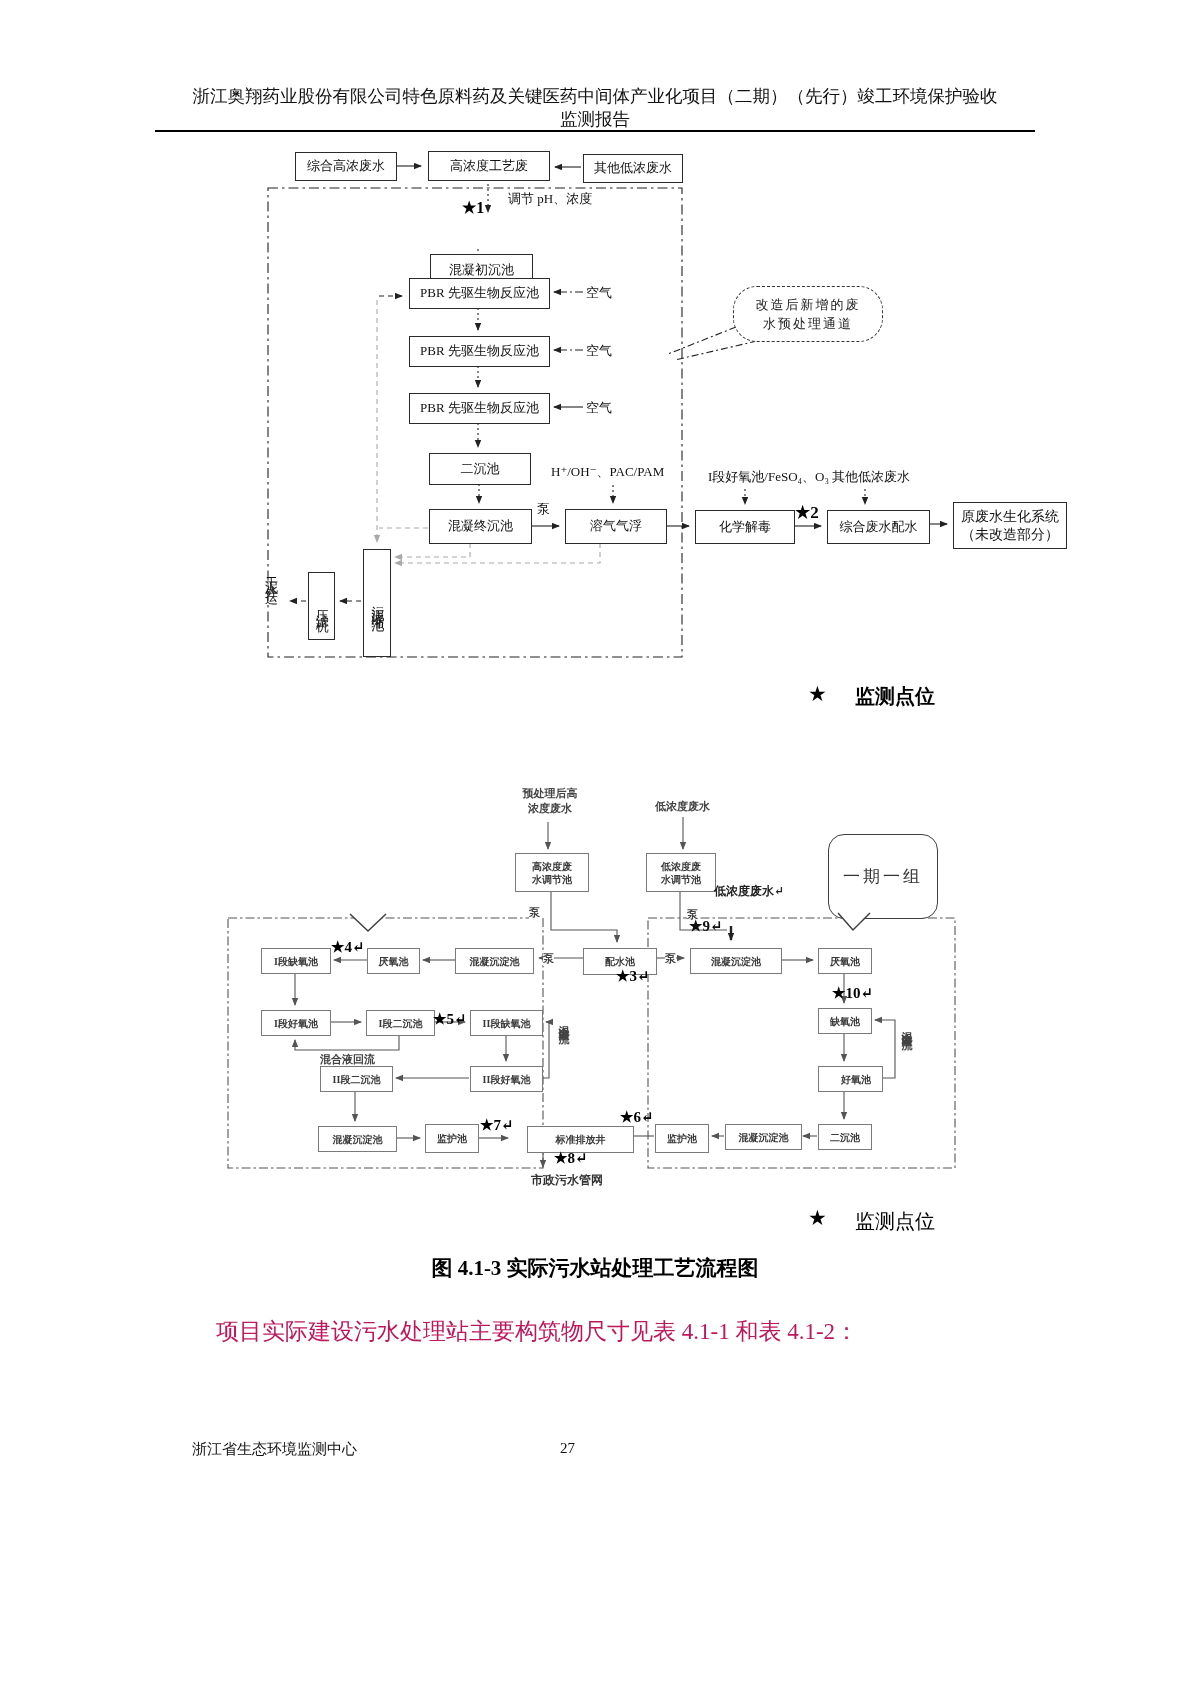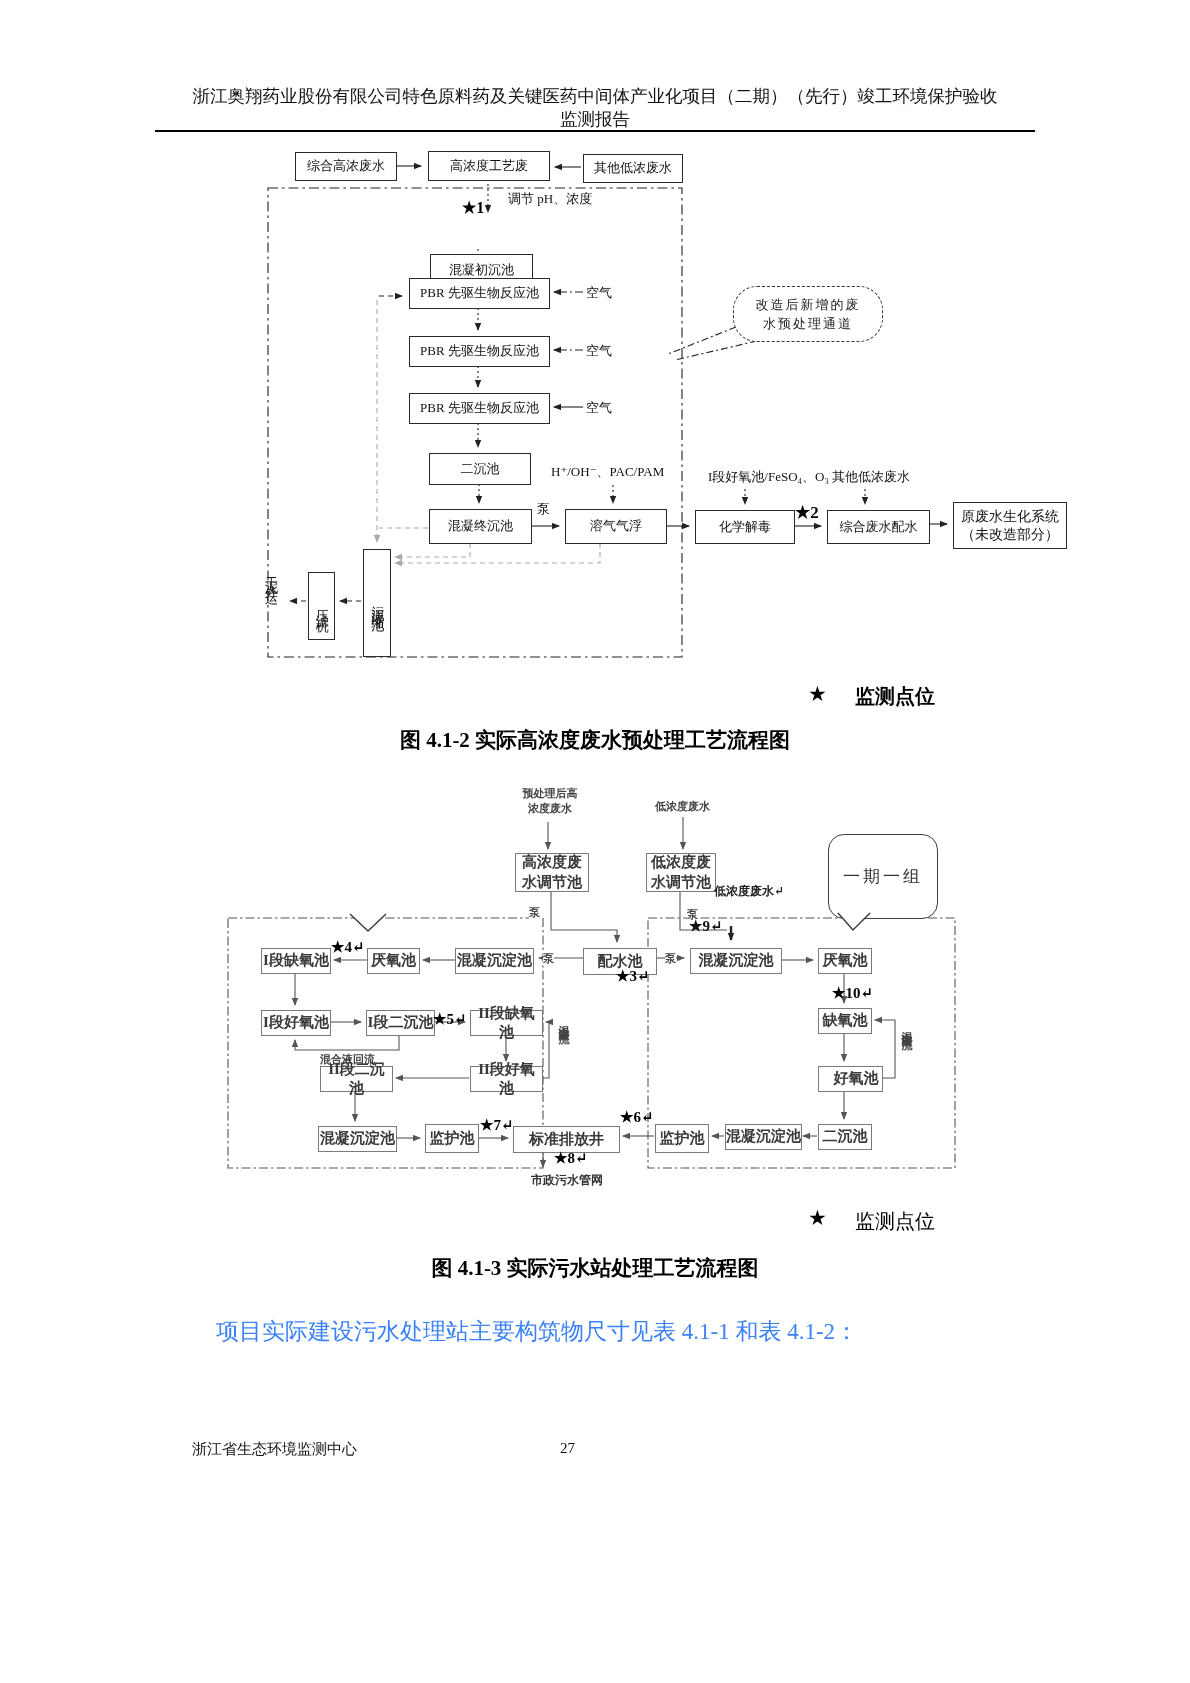--- a/index.html
+++ b/index.html
@@ -4,38 +4,38 @@
 <style>
   html,body{margin:0;padding:0;background:#fff;}
   #page{position:relative;width:1190px;height:1683px;background:#fff;overflow:hidden;
         font-family:"Liberation Serif","DejaVu Serif",serif;color:#111;}
   svg.layer{position:absolute;left:0;top:0;pointer-events:none;}
   
   .n1{position:absolute;border:1px solid #2b2b2b;background:#fff;display:flex;align-items:center;
       justify-content:center;text-align:center;font-size:13px;line-height:1.25;color:#111;}
   
   .n2{position:absolute;border:1px solid #7a7a7a;background:#fff;display:flex;align-items:center;
-      justify-content:center;text-align:center;font-size:15px;line-height:1.3;color:#3a3a3a;font-weight:600;}
+      justify-content:center;text-align:center;font-size:10px;line-height:1.3;color:#3a3a3a;font-weight:600;}
   .lb1{position:absolute;font-size:13px;color:#111;white-space:nowrap;}
   .lb2{position:absolute;font-size:11px;color:#444;white-space:nowrap;font-weight:600;}
   .ml{white-space:pre-line;}
   .st{position:absolute;font-size:15px;font-weight:bold;color:#000;white-space:nowrap;}
   .vt{writing-mode:vertical-rl;text-orientation:upright;}
   .bubble1{position:absolute;border:1px dashed #333;border-radius:24px;background:#fff;
            display:flex;align-items:center;justify-content:center;text-align:center;
            font-size:13px;line-height:1.5;color:#222;letter-spacing:2px;}
   .bubble2{position:absolute;border:1.5px solid #3f3f3f;border-radius:16px;background:#fff;
            display:flex;align-items:center;justify-content:center;font-size:17px;color:#333;
            letter-spacing:3px;}
   .caption{position:absolute;left:0;width:1190px;text-align:center;font-size:21px;font-weight:bold;color:#000;}
   .legend-star{position:absolute;font-size:21px;color:#000;}
   .legend-lab{position:absolute;font-size:20px;color:#000;}
   .hdr{position:absolute;left:120px;width:950px;text-align:center;font-size:17.5px;color:#111;}
   .hr{position:absolute;left:155px;top:130px;width:880px;border-top:2px solid #000;height:0;}
-  .para{position:absolute;left:216px;top:1316px;width:760px;font-size:23px;color:#3b82f6;}
+  .para{position:absolute;left:216px;top:1316px;width:760px;font-size:23px;color:#be185d;}
   .foot{position:absolute;font-size:15px;color:#111;white-space:nowrap;}
 </style>
 </head>
 <body>
 
 <div id="page">
 
   <div class="hdr" style="top:84px;">浙江奥翔药业股份有限公司特色原料药及关键医药中间体产业化项目（二期）（先行）竣工环境保护验收</div>
   <div class="hdr" style="top:107px;">监测报告</div>
   <div class="hr"></div>
@@ -151,21 +151,20 @@
 
   <div class="bubble1 ml" style="left:733px;top:286px;width:148px;height:54px;">改造后新增的废
 水预处理通道</div>
 
   <div class="n1 vt" style="left:363px;top:549px;width:26px;height:106px;font-size:13px;letter-spacing:3px;">污泥浓缩池</div>
   <div class="n1 vt" style="left:308px;top:572px;width:25px;height:66px;font-size:13px;letter-spacing:5px;">压滤机</div>
   <div class="lb1 vt" style="left:262px;top:566px;height:86px;letter-spacing:5px;">干泥外运</div>
 
   <div class="legend-star" style="left:808px;top:682px;">★</div>
   <div class="legend-lab" style="left:855px;top:683px;font-weight:bold;">监测点位</div>
-  <div class="caption" style="top:726px;">图 4.1-2 实际高浓度废水预处理工艺流程图</div>
 
   <div class="lb2 ml" style="left:513px;top:786px;width:74px;text-align:center;">预处理后高
 浓度废水</div>
   <div class="lb2" style="left:655px;top:799px;">低浓度废水</div>
 
   <div class="bubble2" style="left:828px;top:834px;width:108px;height:83px;">一期一组</div>
 
   <div class="n2 ml" style="left:515px;top:853px;width:72px;height:37px;">高浓度废
 水调节池</div>
   <div class="n2 ml" style="left:646px;top:853px;width:68px;height:37px;">低浓度废
@@ -189,21 +188,21 @@
   <div class="n2" style="left:366px;top:1010px;width:67px;height:24px;">I段二沉池</div>
   <div class="st" style="left:433px;top:1010px;">★5↵</div>
   <div class="n2" style="left:470px;top:1010px;width:71px;height:24px;">II段缺氧池</div>
   <div class="n2" style="left:470px;top:1066px;width:71px;height:24px;">II段好氧池</div>
   <div class="lb2 vt" style="left:556px;top:1016px;height:76px;letter-spacing:2px;">混合液回流</div>
   <div class="lb2" style="left:320px;top:1052px;">混合液回流</div>
   <div class="n2" style="left:320px;top:1066px;width:71px;height:24px;">II段二沉池</div>
   <div class="n2" style="left:318px;top:1126px;width:77px;height:24px;">混凝沉淀池</div>
   <div class="n2" style="left:425px;top:1124px;width:52px;height:27px;">监护池</div>
   <div class="st" style="left:480px;top:1116px;">★7↵</div>
-  <div class="n2" style="left:513px;top:1126px;width:105px;height:25px;">标准排放井</div>
+  <div class="n2" style="left:527px;top:1126px;width:105px;height:25px;">标准排放井</div>
   <div class="st" style="left:620px;top:1108px;">★6↵</div>
 
   <div class="n2" style="left:690px;top:948px;width:90px;height:24px;">混凝沉淀池</div>
   <div class="n2" style="left:818px;top:948px;width:52px;height:24px;">厌氧池</div>
   <div class="st" style="left:832px;top:984px;">★10↵</div>
   <div class="n2" style="left:818px;top:1008px;width:52px;height:24px;">缺氧池</div>
   <div class="n2" style="left:818px;top:1066px;width:52px;height:24px;padding-left:11px;">好氧池</div>
   <div class="lb2 vt" style="left:899px;top:1022px;height:70px;letter-spacing:2px;">混合液回流</div>
   <div class="n2" style="left:818px;top:1124px;width:52px;height:24px;">二沉池</div>
   <div class="n2" style="left:725px;top:1124px;width:75px;height:24px;">混凝沉淀池</div>

